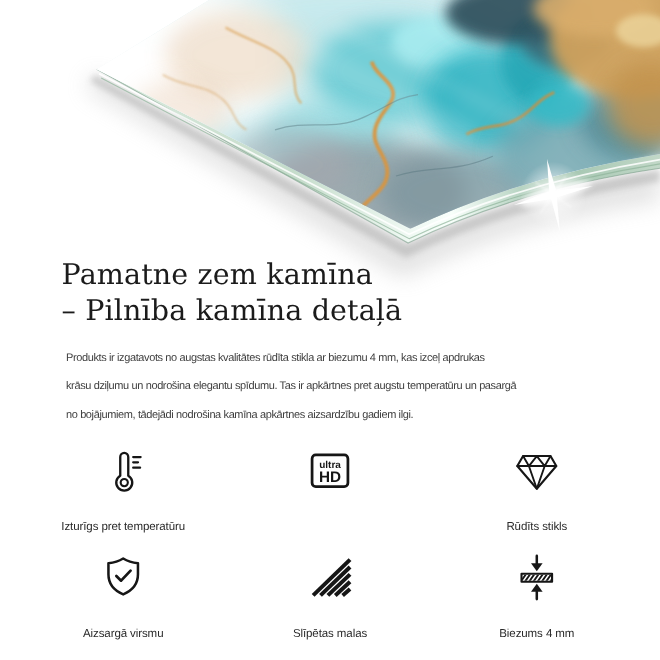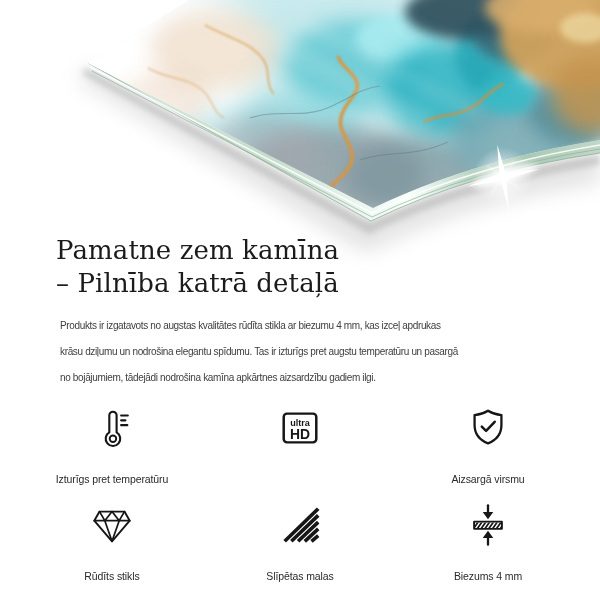--- a/index.html
+++ b/index.html
@@ -120,26 +120,26 @@
           <path d="M503,144 L506.2,174 L503,212 L499.8,174 Z" fill="#ffffff"></path>
           <path d="M466,180 L500,173.6 L540,175.4 L501,180.6 Z" fill="#ffffff"></path>
           <path d="M489,163 L517,191 M517,163 L489,191" stroke="#ffffff" stroke-width="1.2" opacity="0.6" filter="url(#b1)"></path>
         </g>
       </g>
     </svg>
   </div>
 
   <h1>
     <span>Pamatne zem kamīna</span>
-    <span>– Pilnība katrā detaļā</span>
+    <span>– Pilnība kamīna detaļā</span>
   </h1>
 
   <div class="desc">
     <div>Produkts ir izgatavots no augstas kvalitātes rūdīta stikla ar biezumu 4 mm, kas izceļ apdrukas</div>
-    <div>krāsu dziļumu un nodrošina elegantu spīdumu. Tas ir izturīgs pret augstu temperatūru un pasargā</div>
+    <div>krāsu dziļumu un nodrošina elegantu spīdumu. Tas ir apkārtnes pret augstu temperatūru un pasargā</div>
     <div>no bojājumiem, tādejādi nodrošina kamīna apkārtnes aizsardzību gadiem ilgi.</div>
   </div>
 
   <div class="features">
 
     <div class="feature">
       <div class="icon-box">
         <svg width="46" height="46" viewBox="0 0 48 48">
           <path class="ic" stroke-width="2.2" d="M21.2,10.8 a3.8,3.8 0 0 1 7.6,0 V28.6 a7.6,7.6 0 1 1 -7.6,0 Z"></path>
           <circle class="ic" stroke-width="2" cx="25" cy="35.2" r="3.4"></circle>
@@ -155,35 +155,35 @@
           <rect class="ic" stroke-width="2.6" x="7" y="9" width="34" height="30" rx="3.5"></rect>
           <text class="ictxt" x="24" y="21.5" font-size="9.5">ultra</text>
           <text class="ictxt" x="24" y="35" font-size="14.5">HD</text>
         </svg>
       </div>
     </div>
 
     <div class="feature">
       <div class="icon-box">
         <svg width="46" height="46" viewBox="0 0 48 48">
+          <path class="ic" stroke-width="2" d="M11,10 H37 L42.5,19.5 L24,41 L5.5,19.5 Z"></path>
+          <path class="ic" stroke-width="1.8" d="M5.5,19.5 H42.5 M11,10 L16.5,19.5 M24,10 L16.5,19.5 M24,10 L31.5,19.5 M37,10 L31.5,19.5 M16.5,19.5 L24,41 M31.5,19.5 L24,41"></path>
+        </svg>
+      </div>
+      <div class="feature-label">Rūdīts stikls</div>
+    </div>
+
+    <div class="feature">
+      <div class="icon-box">
+        <svg width="46" height="46" viewBox="0 0 48 48">
           <path class="ic" stroke-width="2.4" d="M24,6 C28,8.5 33,10 38,10.5 V21 C38,30.5 32.5,36.5 24,40 C15.5,36.5 10,30.5 10,21 V10.5 C15,10 20,8.5 24,6 Z"></path>
           <path class="ic" stroke-width="2.6" d="M17.5,22.5 L22,27 L31,17.5"></path>
         </svg>
       </div>
       <div class="feature-label">Aizsargā virsmu</div>
-    </div>
-
-    <div class="feature">
-      <div class="icon-box">
-        <svg width="46" height="46" viewBox="0 0 48 48">
-          <path class="ic" stroke-width="2" d="M11,10 H37 L42.5,19.5 L24,41 L5.5,19.5 Z"></path>
-          <path class="ic" stroke-width="1.8" d="M5.5,19.5 H42.5 M11,10 L16.5,19.5 M24,10 L16.5,19.5 M24,10 L31.5,19.5 M37,10 L31.5,19.5 M16.5,19.5 L24,41 M31.5,19.5 L24,41"></path>
-        </svg>
-      </div>
-      <div class="feature-label">Rūdīts stikls</div>
     </div>
 
     <div class="feature">
       <div class="icon-box">
         <svg width="46" height="46" viewBox="0 0 48 48">
           <g stroke="#161616" stroke-width="3.8" stroke-linecap="butt">
             <path d="M8,41 L43,7"></path>
             <path d="M15,41 L43,14"></path>
             <path d="M22,41 L43,21"></path>
             <path d="M29,41 L43,28"></path>

